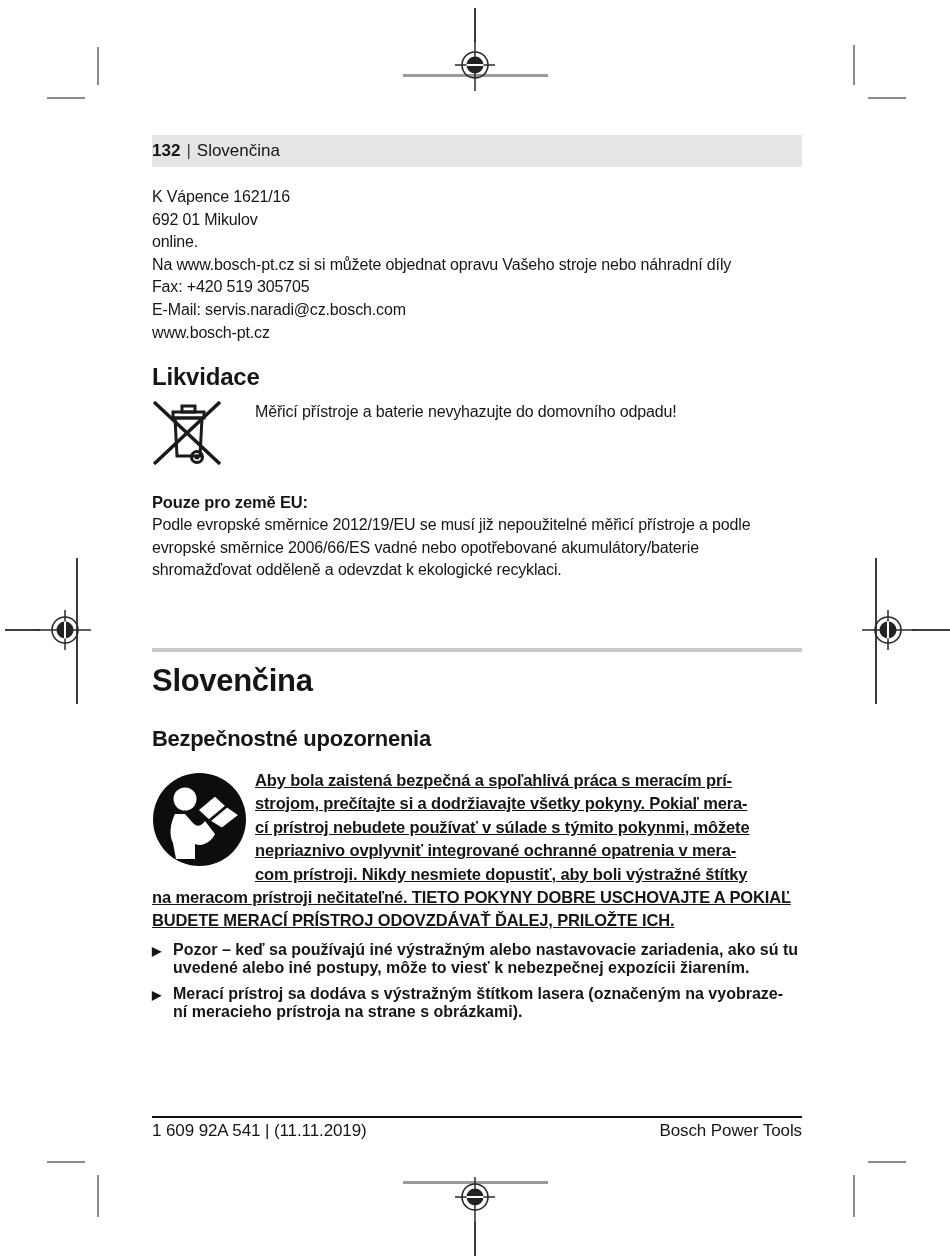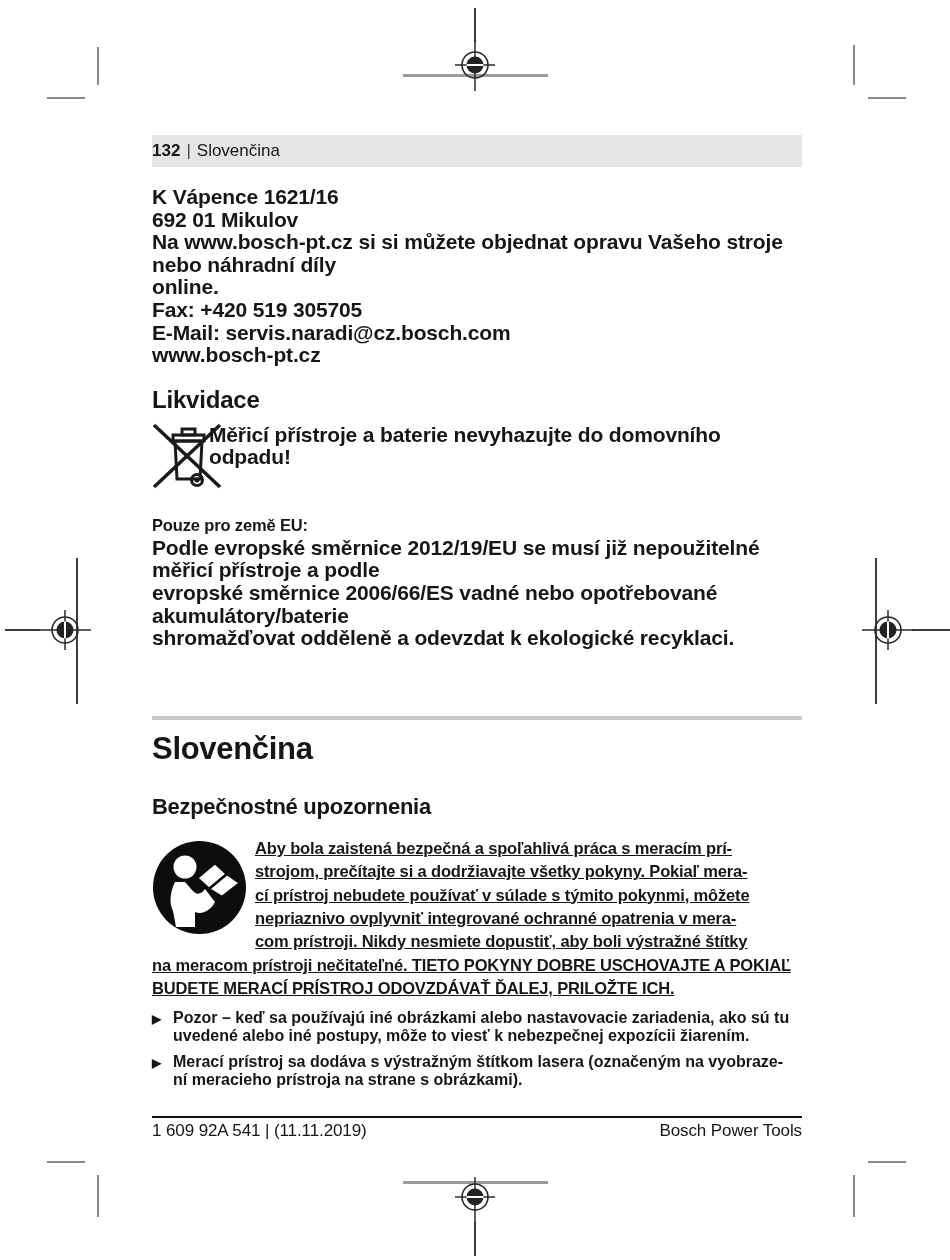--- a/index.html
+++ b/index.html
@@ -9,27 +9,27 @@
   .mark{position:absolute;background:#8a8a8a;}
   .mark.dark{background:#3c3c3c;}
   .mark.gray3{background:#9a9a9a;}
   .regmark{position:absolute;width:56px;height:56px;margin-left:-28px;margin-top:-28px;}
   
   .col{position:absolute;left:152px;top:135px;width:650px;}
   .headerbar{height:32px;background:#e5e5e5;display:flex;align-items:center;
              box-sizing:border-box;font-size:17px;}
   .headerbar .pg{font-weight:700;}
   .headerbar .sep{margin:0 6px;color:#444;font-weight:400;}
-  .body-txt{font-size:21px;line-height:22.6px;letter-spacing:-0.15px;font-weight:bold;}
+  .body-txt{font-size:16px;line-height:22.6px;letter-spacing:-0.15px;}
   .contact{margin-top:19px;}
   .h-sub{font-size:24px;font-weight:700;margin-top:19px;letter-spacing:-0.2px;}
   .intro{margin-top:13px;}
   .weee-row{margin-top:7px;position:relative;min-height:70px;}
   .weee-ic{position:absolute;left:-2px;top:0;}
-  .weee-note{margin-left:57px;padding-top:3px;}
+  .weee-note{margin-left:103px;padding-top:3px;}
   .eu-head{margin-top:25px;font-weight:700;font-size:16.5px;letter-spacing:-0.15px;}
   .eu-body{margin-top:2px;}
   .divider{margin-top:66px;height:4px;background:#c9c9c9;}
   .h1{font-size:31px;font-weight:700;margin-top:11px;letter-spacing:-0.3px;}
   .h2{font-size:22px;font-weight:700;margin-top:27px;letter-spacing:-0.3px;}
   .safety{margin-top:17px;position:relative;font-weight:700;text-decoration:underline;}
   .safety .read-ic{position:absolute;left:0;top:3px;}
   .safety .beside{margin-left:103px;}
   .safety .line{font-size:16.5px;line-height:23.4px;letter-spacing:-0.15px;}
   .bullets{margin-top:8px;}
@@ -98,22 +98,22 @@
 
     <div class="headerbar">
       <span class="pg">132</span>
       <span class="sep">|</span>
       <span>Slovenčina</span>
     </div>
 
     <div class="contact body-txt">
       <div>K Vápence 1621/16</div>
       <div>692 01 Mikulov</div>
+      <div>online.</div>
       <div>Na www.bosch-pt.cz si si můžete objednat opravu Vašeho stroje nebo náhradní díly</div>
-      <div>online.</div>
       <div>Fax: +420 519 305705</div>
       <div>E-Mail: servis.naradi@cz.bosch.com</div>
       <div>www.bosch-pt.cz</div>
     </div>
 
     <div class="h-sub">Likvidace</div>
 
     <div class="weee-row">
       <svg class="weee-ic" width="74" height="70" viewBox="0 0 74 70">
         <g stroke="#1a1a1a" fill="none" stroke-width="3">
@@ -156,21 +156,21 @@
         <div class="line">nepriaznivo ovplyvniť integrované ochranné opatrenia v mera-</div>
         <div class="line">com prístroji. Nikdy nesmiete dopustiť, aby boli výstražné štítky</div>
       </div>
       <div class="line">na meracom prístroji nečitateľné. TIETO POKYNY DOBRE USCHOVAJTE A POKIAĽ</div>
       <div class="line">BUDETE MERACÍ PRÍSTROJ ODOVZDÁVAŤ ĎALEJ, PRILOŽTE ICH.</div>
     </div>
 
     <div class="bullets">
       <div class="bullet">
         <span class="tri">▶</span>
-        <div class="line">Pozor – keď sa používajú iné obrázkami alebo nastavovacie zariadenia, ako sú tu</div>
+        <div class="line">Pozor – keď sa používajú iné výstražným alebo nastavovacie zariadenia, ako sú tu</div>
         <div class="line">uvedené alebo iné postupy, môže to viesť k nebezpečnej expozícii žiarením.</div>
       </div>
       <div class="bullet">
         <span class="tri">▶</span>
         <div class="line">Merací prístroj sa dodáva s výstražným štítkom lasera (označeným na vyobraze-</div>
         <div class="line">ní meracieho prístroja na strane s obrázkami).</div>
       </div>
     </div>
 
   </div>

